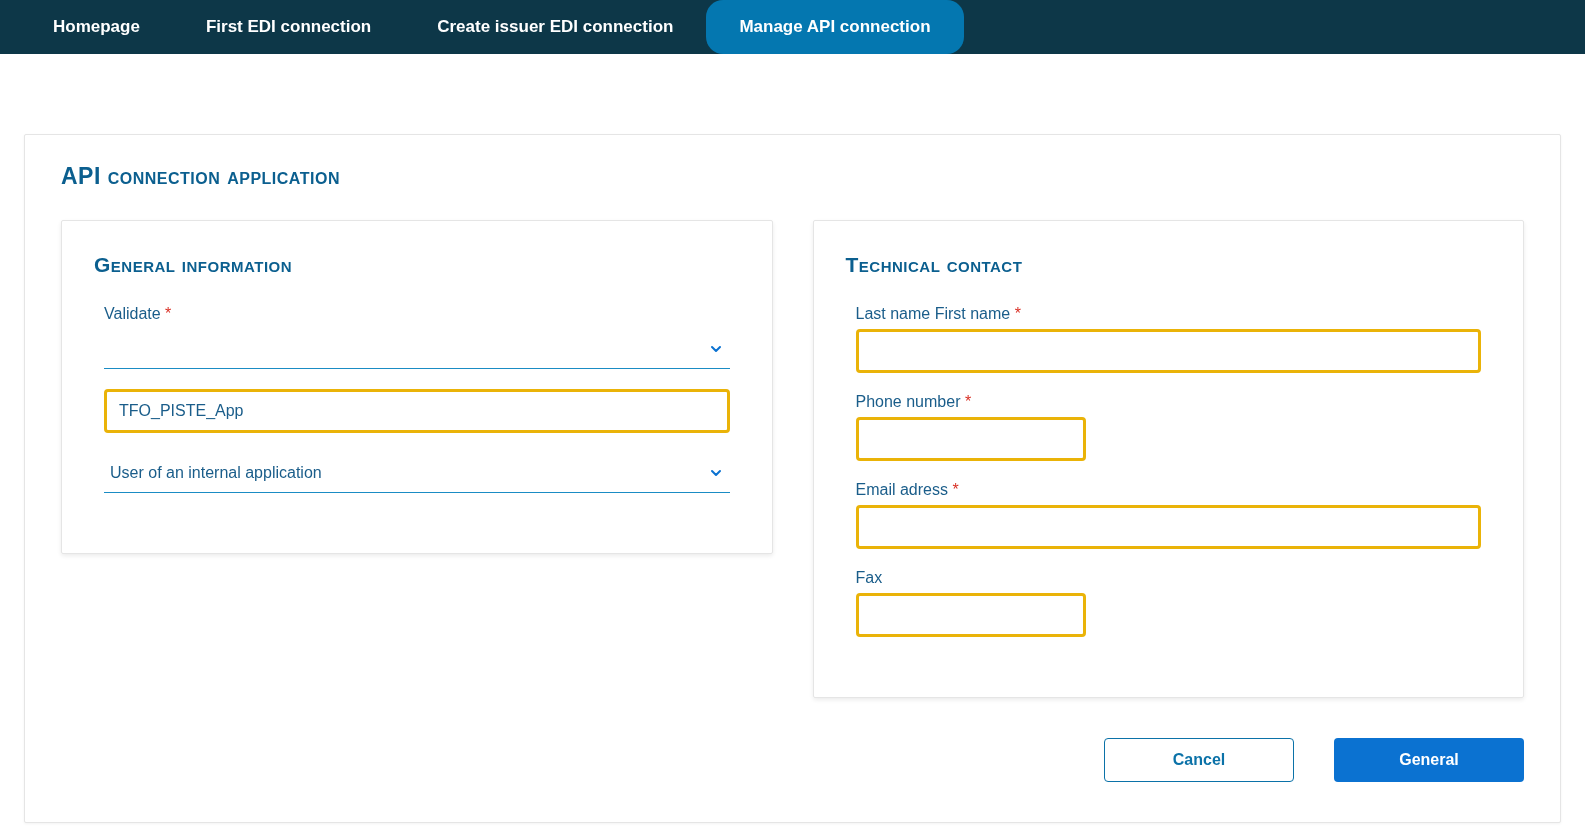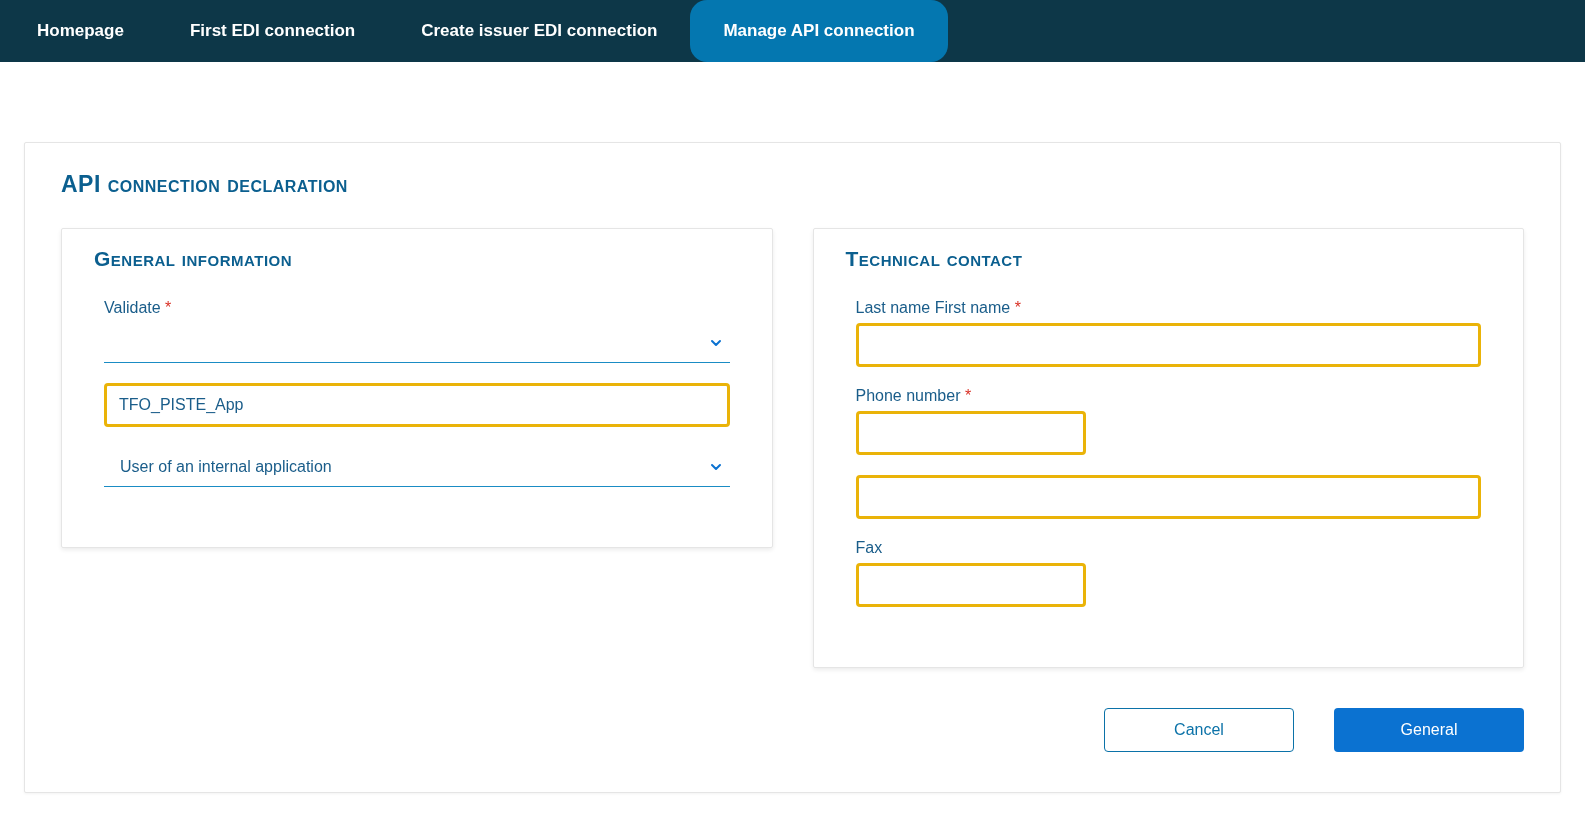--- a/index.html
+++ b/index.html
@@ -8,22 +8,22 @@
     padding: 0;
   }
   body {
     font-family: -apple-system, BlinkMacSystemFont, "Segoe UI", Arial, sans-serif;
     background: #ffffff;
     width: 1585px;
   }
   .nav-bar {
     background: #0d3748;
     display: flex;
-    height: 62px;
-    padding-left: 4px;
+    height: 54px;
+    padding-left: 20px;
   }
   .nav-item {
     color: #ffffff;
     font-size: 17px;
     font-weight: 600;
     padding: 0 33px;
     display: flex;
     align-items: center;
     cursor: pointer;
     white-space: nowrap;
@@ -51,21 +51,21 @@
     margin-bottom: 30px;
   }
   .cards-row {
     display: flex;
     gap: 40px;
     align-items: flex-start;
   }
   .form-card {
     border: 1px solid #e5e5e5;
     border-radius: 2px;
-    padding: 18px 32px 40px 32px;
+    padding: 32px 32px 40px 32px;
     box-shadow: 0 2px 4px rgba(0,0,0,0.08);
     flex: 1;
   }
   .card-title {
     color: #0b5f8f;
     font-size: 21px;
     font-weight: 700;
     font-variant: small-caps;
     letter-spacing: 0.5px;
     margin-bottom: 28px;
@@ -89,21 +89,20 @@
     border-bottom: 1.5px solid #1a8cc4;
     padding: 10px 30px 10px 6px;
     cursor: pointer;
     min-height: 40px;
     display: flex;
     align-items: center;
   }
   .select-value {
     color: #1a5d8a;
     font-size: 16px;
-    margin-left: 10px;
   }
   .chevron-down {
     position: absolute;
     right: 6px;
     top: 50%;
     transform: translateY(-50%);
     width: 16px;
     height: 16px;
   }
   .chevron-down svg {
@@ -124,21 +123,21 @@
   }
   .actions-row {
     display: flex;
     justify-content: flex-end;
     gap: 40px;
     margin-top: 40px;
   }
   .btn {
     padding: 12px 0;
     font-size: 16px;
-    font-weight: 400;
+    font-weight: 700;
     border-radius: 4px;
     cursor: pointer;
     text-align: center;
     width: 190px;
     border: none;
   }
   .btn-outline {
     background: #ffffff;
     color: #0b72a8;
     border: 1.5px solid #0b72a8;
@@ -153,21 +152,21 @@
 
 <nav class="nav-bar">
   <div class="nav-item">Homepage</div>
   <div class="nav-item">First EDI connection</div>
   <div class="nav-item">Create issuer EDI connection</div>
   <div class="nav-item active">Manage API connection</div>
 </nav>
 
 <div class="main-container">
   <div class="page-card">
-    <h1 class="page-title">API connection declaration</h1>
+    <h1 class="page-title">API connection application</h1>
 
     <div class="cards-row">
 
       <div class="form-card">
         <h2 class="card-title">General information</h2>
 
         <div class="form-field">
           <label class="field-label">
             <span>Validate</span>
             <span class="required-star"> *</span>
@@ -211,20 +210,24 @@
 
         <div class="form-field">
           <label class="field-label">
             <span>Phone number</span>
             <span class="required-star"> *</span>
           </label>
           <input type="text" class="text-input phone-input" value="" style="">
         </div>
 
         <div class="form-field">
+          <label class="field-label">
+            <span>Email adress</span>
+            <span class="required-star"> *</span>
+          </label>
           <input type="text" class="text-input" value="" style="">
         </div>
 
         <div class="form-field">
           <label class="field-label">
             <span>Fax</span>
           </label>
           <input type="text" class="text-input fax-input" value="" style="">
         </div>
       </div>

